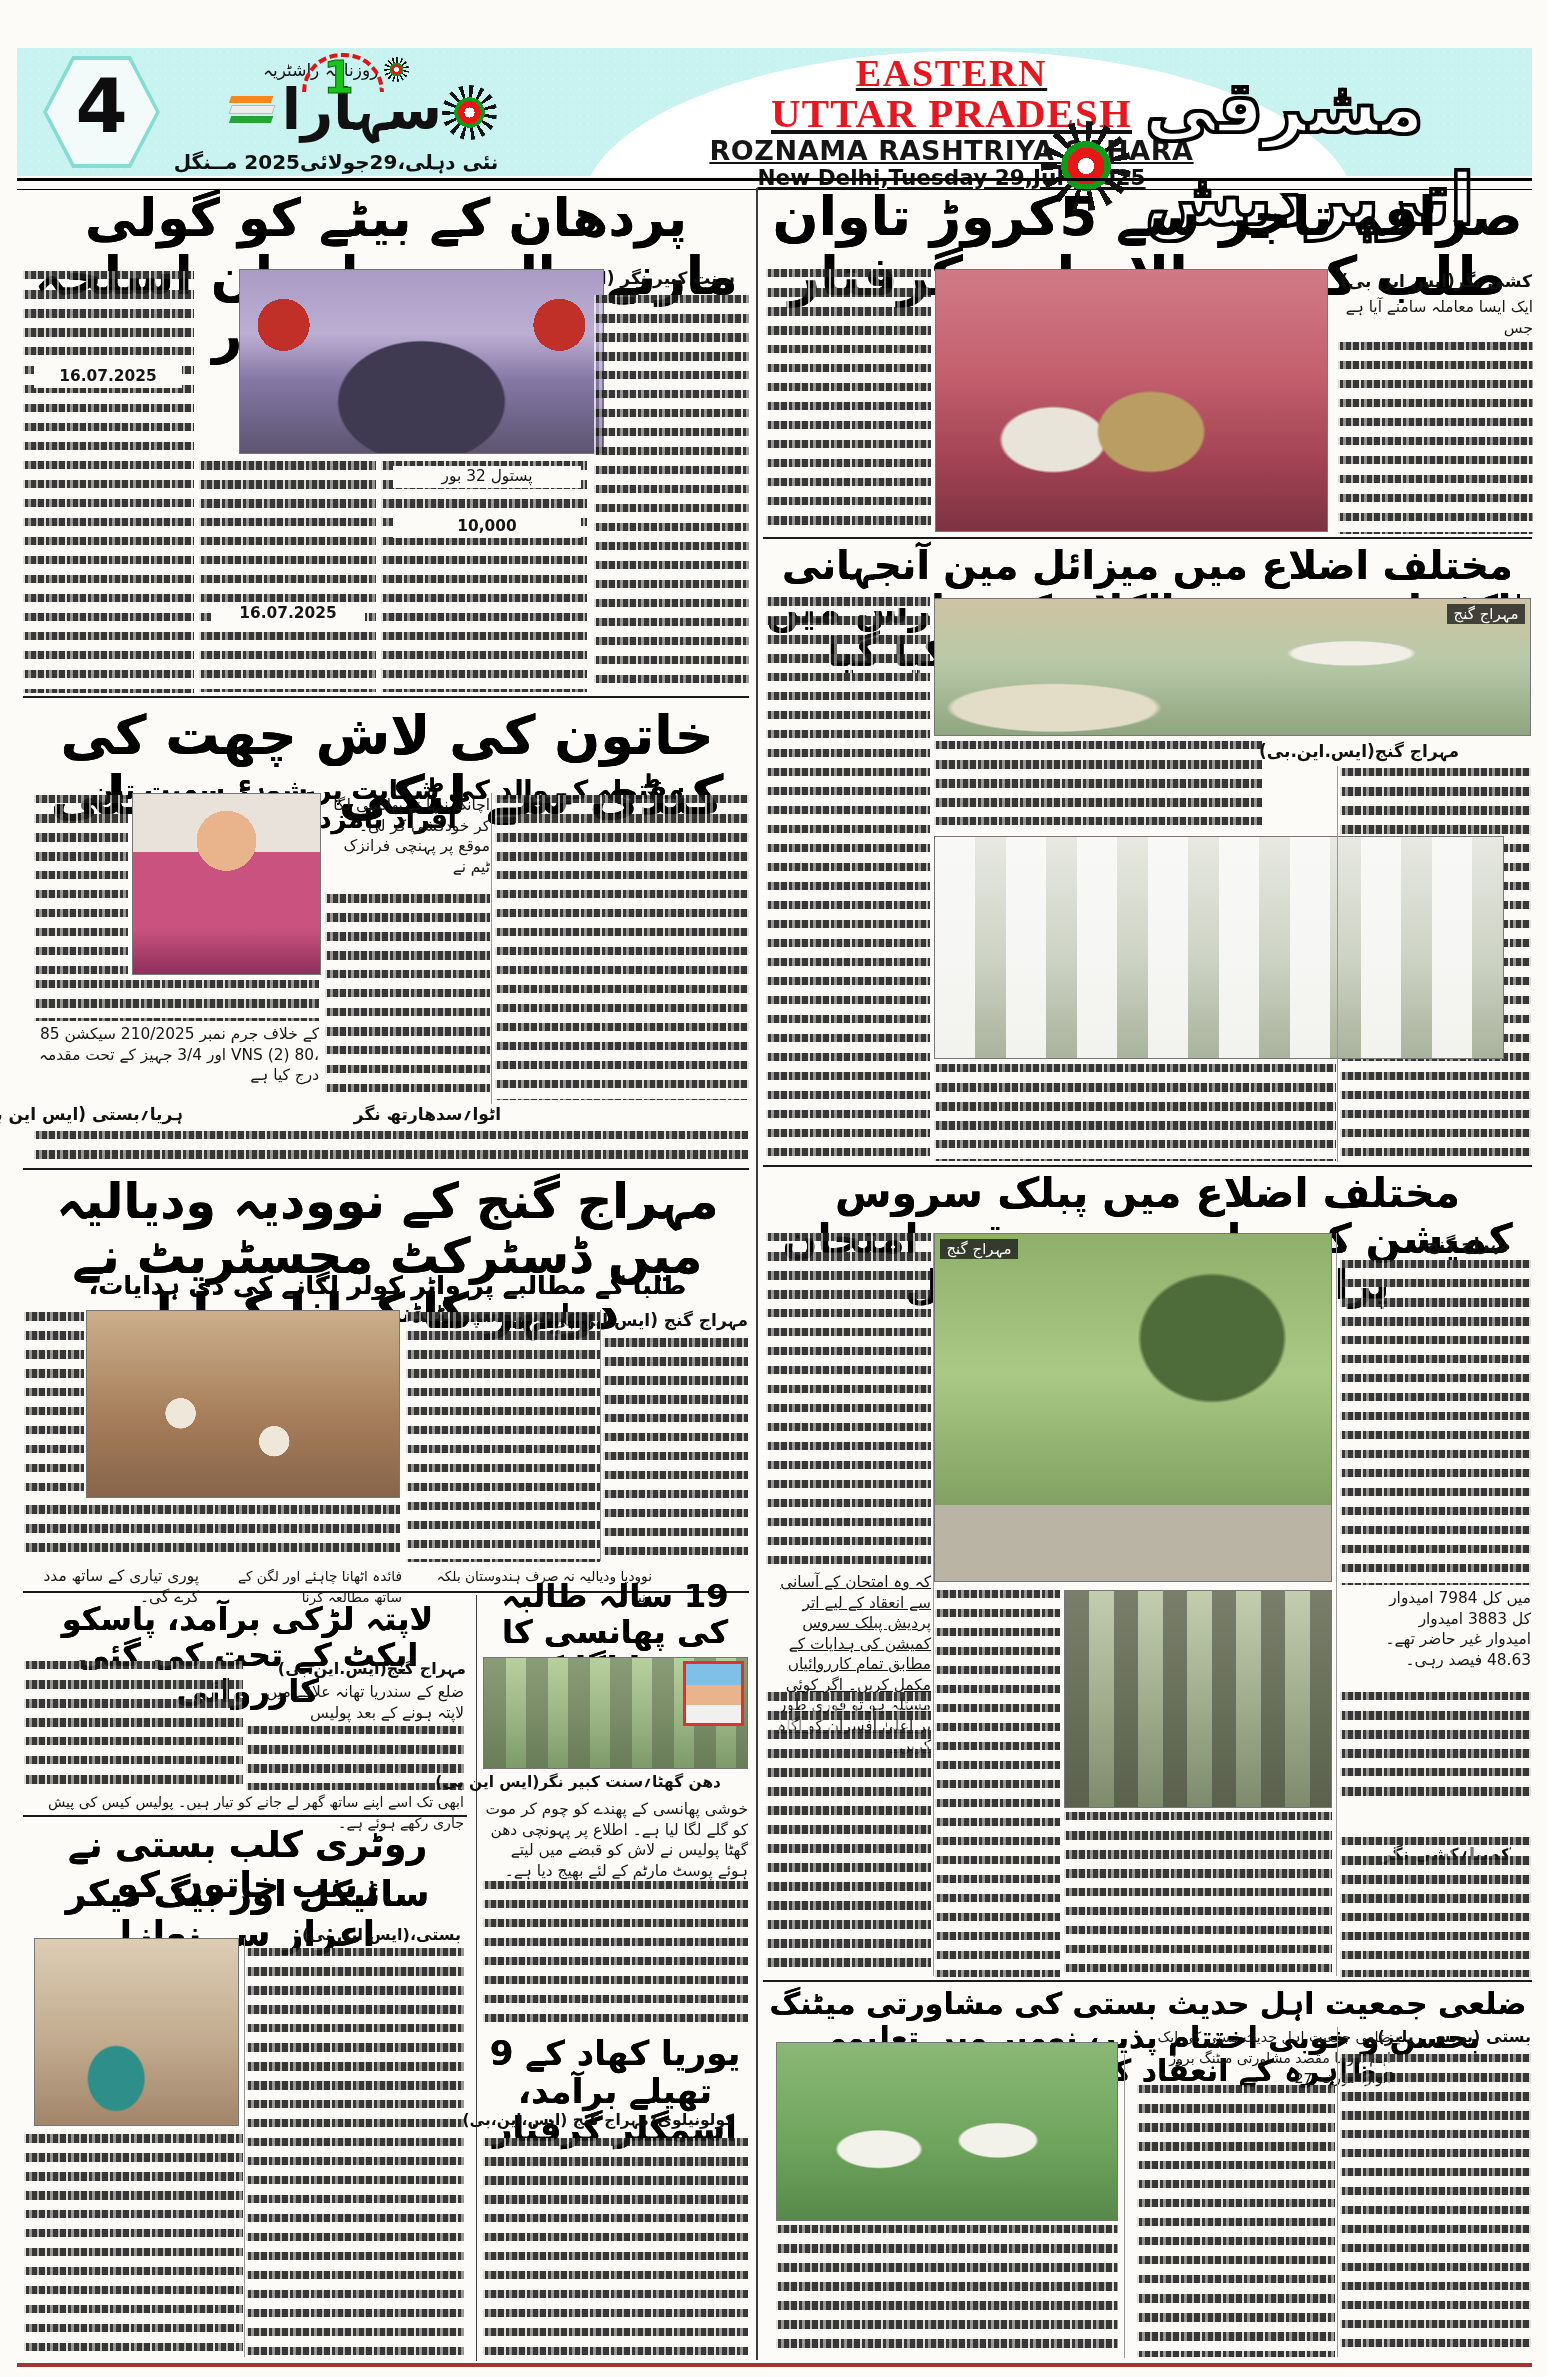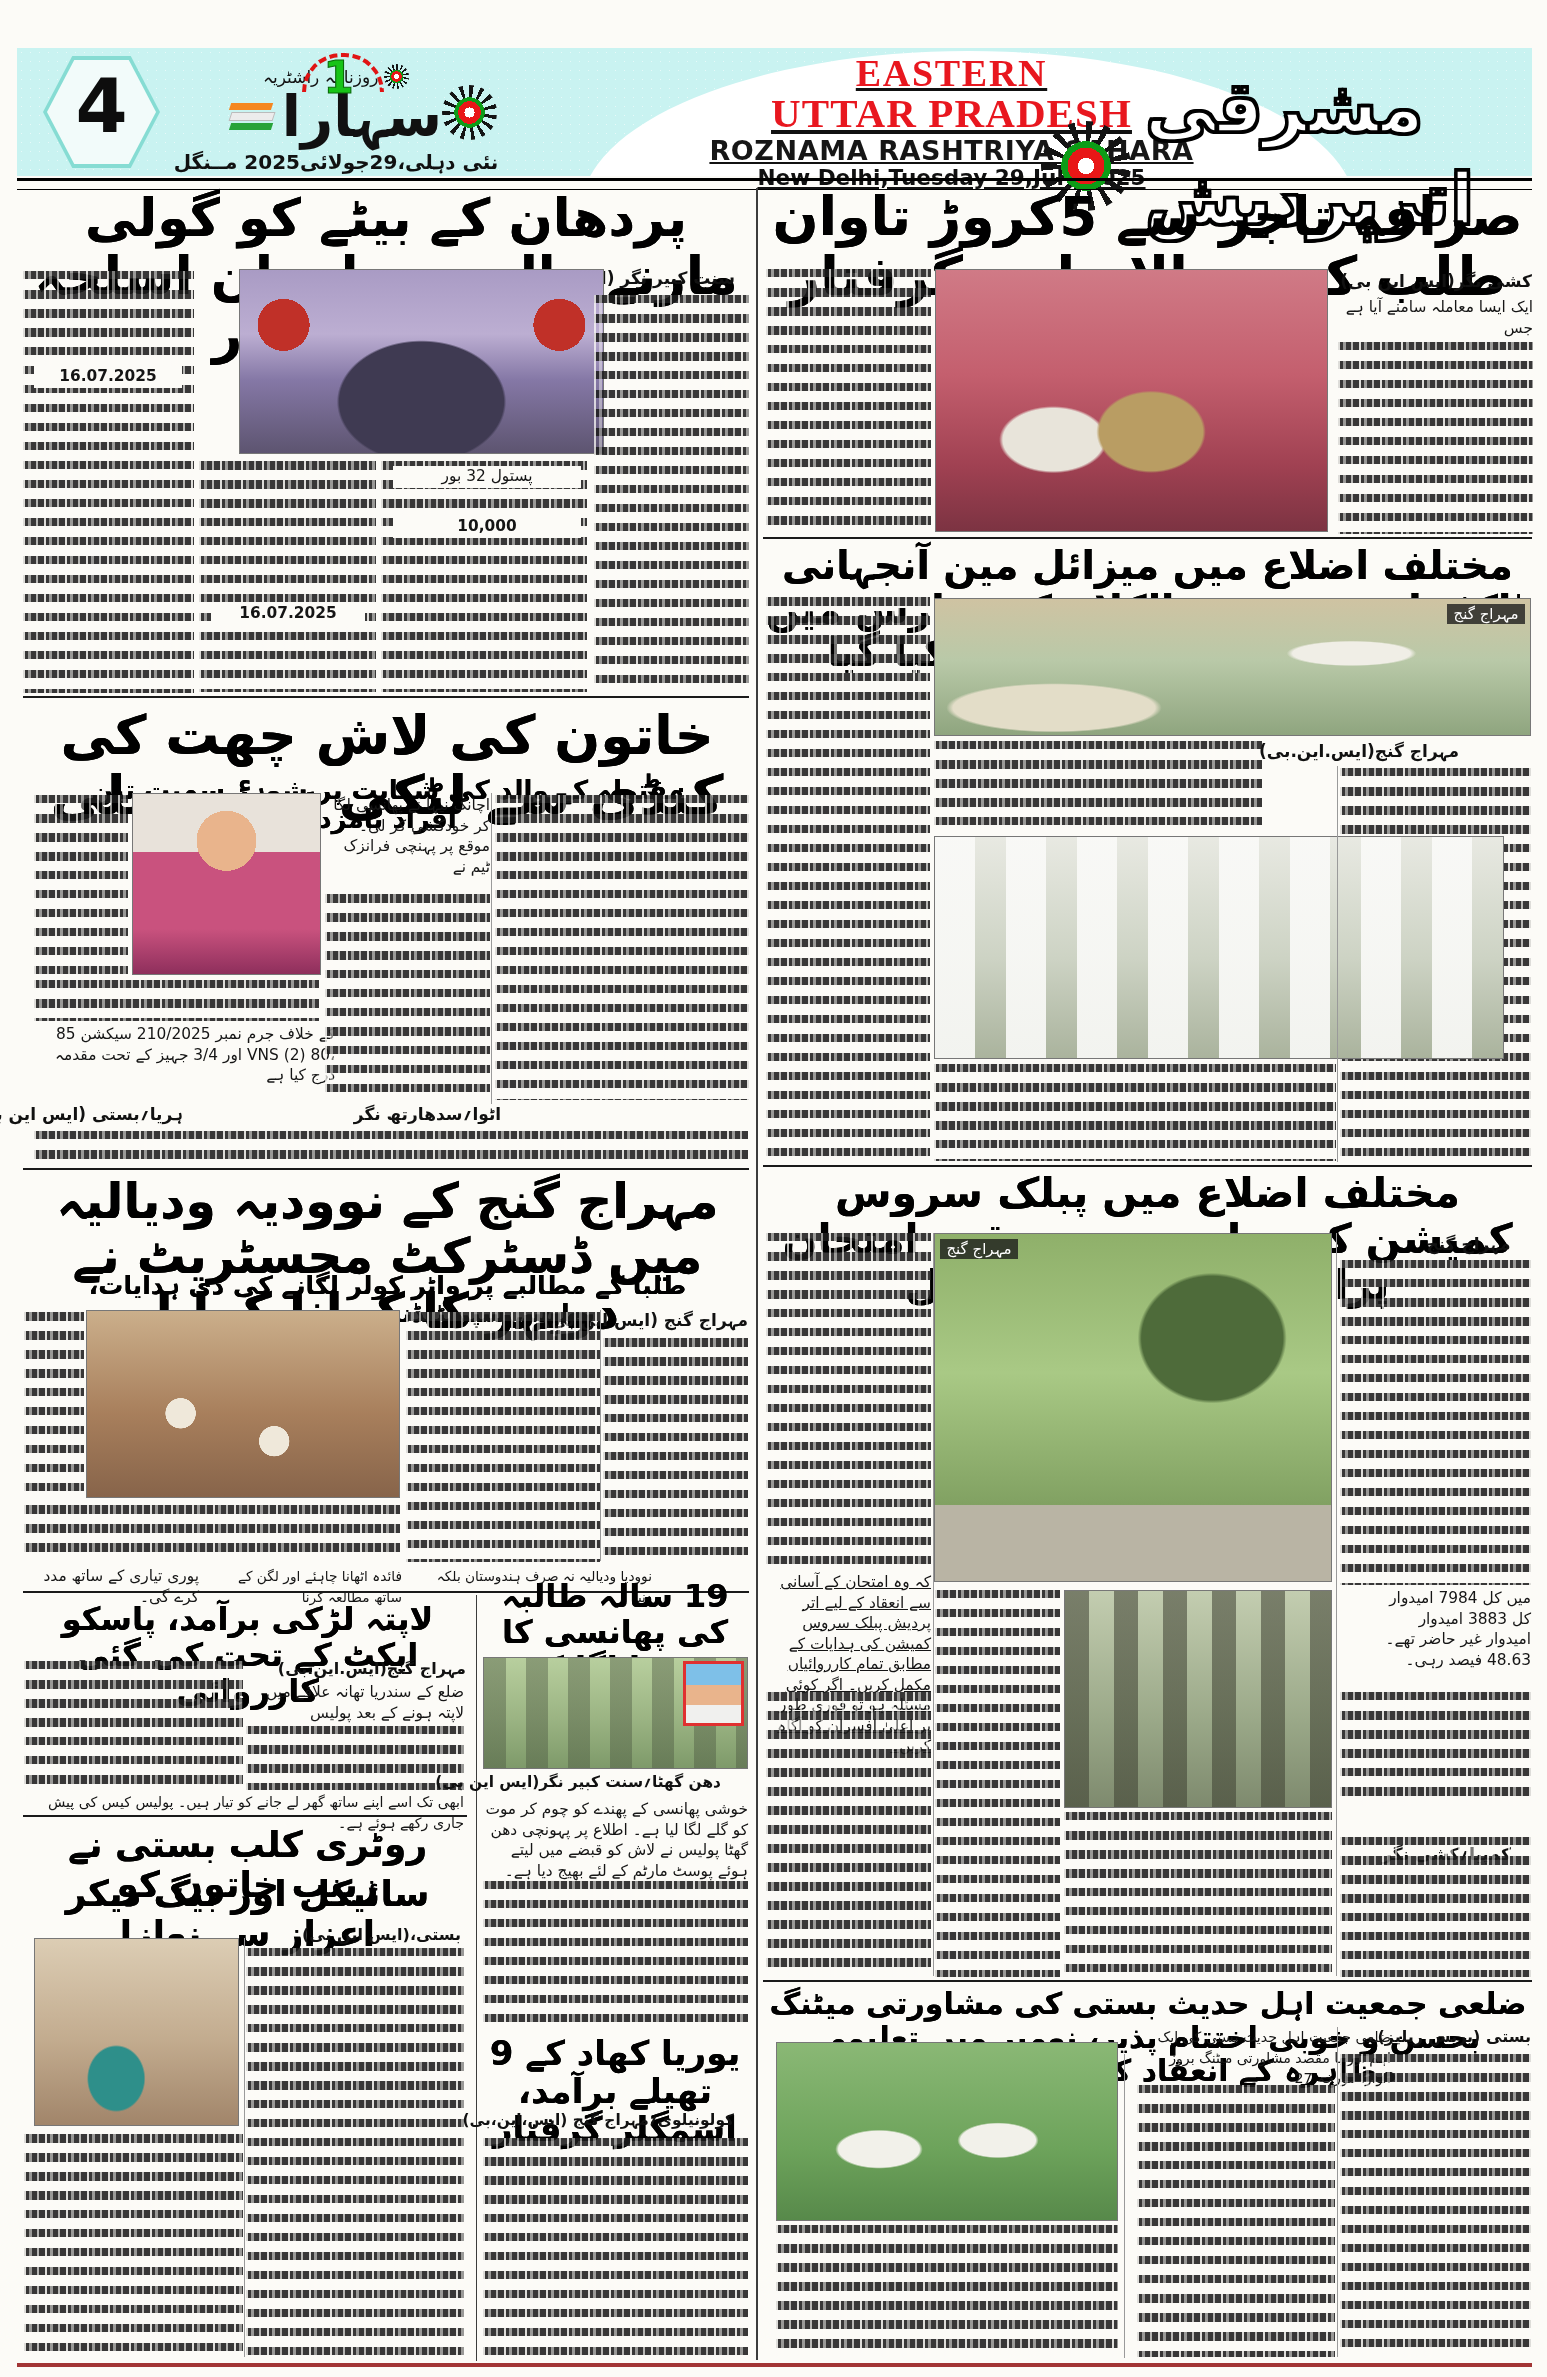--- a/index.html
+++ b/index.html
@@ -103,21 +103,21 @@
       <span class="burst" style="width:25px;height:25px;display:inline-block;"></span>
     </div>
     <div style="display:flex;align-items:center;gap:8px;">
       <div>
         <div class="tric" style="background:#f5871f;"></div>
         <div class="tric" style="background:#ececec;border:0.6px solid #bbb;"></div>
         <div class="tric" style="background:#27a339;"></div>
       </div>
       <span class="urdu" style="font-size:56px;font-weight:bold;line-height:1;">سہارا</span>
     </div>
-    <div class="urdu" style="font-size:20px;font-weight:bold;margin-top:5px;">نئی دہلی،29جولائی2025 مــنگل</div>
+    <div class="urdu" style="font-size:20px;font-weight:bold;margin-top:12px;">نئی دہلی،29جولائی2025 مــنگل</div>
   </div>
 
   <div class="abs" style="left:581px;top:54px;width:741px;text-align:center;line-height:1.02;text-decoration:underline;">
     <div style="font-family:'Liberation Serif',serif;font-weight:bold;font-size:38px;color:#e8171f;letter-spacing:1.7px;">EASTERN</div>
     <div style="font-family:'Liberation Serif',serif;font-weight:bold;font-size:41px;color:#e8171f;letter-spacing:1.1px;">UTTAR PRADESH</div>
     <div style="font-size:27px;font-weight:bold;color:#161616;margin-top:2.3px;letter-spacing:0.6px;">ROZNAMA RASHTRIYA SAHARA</div>
     <div style="font-size:21.6px;font-weight:bold;color:#101010;margin-top:2.3px;">New Delhi,Tuesday  29,July  2025</div>
   </div>
 
   <div class="abs burst" style="left:442px;top:85px;width:55px;height:55px;"></div>
@@ -142,21 +142,21 @@
   <div class="abs snip" style="left:211px;top:603px;width:154px;height:21.6px;background:#fcfbf7;font-weight:bold;text-align:center;">16.07.2025</div>
   <div class="abs snip" style="left:393px;top:466px;width:188px;height:21.6px;background:#fcfbf7;text-align:center;">پستول 32 بور</div>
   <div class="abs snip" style="left:393px;top:516px;width:188px;height:21.6px;background:#fcfbf7;font-weight:bold;text-align:center;">10,000</div>
   <div class="abs hr" style="left:23px;top:696px;width:726px;"></div>
 
   <div class="abs hl urdu" style="left:34px;top:706px;width:706px;font-size:54px;">خاتون کی لاش چھت کی کنڈی سے لٹکی ہوئی ملی</div>
   <div class="abs hl urdu" style="left:91px;top:776px;width:593px;font-size:26px;">مقتولہ کے والد کی شکایت پر شوہر سمیت تین افراد نامزد</div>
   <div class="abs photo ph-woman" style="left:132px;top:793px;width:189px;height:182px;"></div>
   <div class="abs fake" style="left:34px;top:795px;width:94px;height:181px;"></div>
   <div class="abs fake" style="left:34px;top:980px;width:285px;height:41px;"></div>
-  <div class="abs snip" style="left:50px;top:1024px;width:285px;height:75px;">کے خلاف جرم نمبر 210/2025 سیکشن 85 ،80 (2) VNS اور 3/4 جہیز کے تحت مقدمہ درج کیا ہے</div>
+  <div class="abs snip" style="left:34px;top:1024px;width:285px;height:75px;">کے خلاف جرم نمبر 210/2025 سیکشن 85 ،80 (2) VNS اور 3/4 جہیز کے تحت مقدمہ درج کیا ہے</div>
   <div class="abs byline" style="left:35px;top:1104px;width:148px;">ہریا؍بستی (ایس این بی)</div>
   <div class="abs byline" style="left:342px;top:1104px;width:171px;">اٹوا؍سدھارتھ نگر</div>
   <div class="abs snip" style="left:325px;top:795px;width:165px;height:96px;">اچانک نیہا نے پھانسی لگا کر خودکشی کر لی۔ موقع پر پہنچی فرانزک ٹیم نے</div>
   <div class="abs fake" style="left:325px;top:894px;width:165px;height:205px;"></div>
   <div class="abs fake" style="left:495px;top:795px;width:254px;height:305px;"></div>
   <div class="abs fake" style="left:34px;top:1131px;width:714px;height:31px;"></div>
   <div class="abs vr-light" style="left:491px;top:793px;height:311px;"></div>
   <div class="abs hr" style="left:23px;top:1168px;width:726px;"></div>
 
   <div class="abs hl urdu" style="left:40px;top:1175px;width:695px;font-size:49px;">مہراج گنج کے نوودیہ ودیالیہ میں ڈسٹرکٹ مجسٹریٹ نے دوپہر کا کھانا کھایا</div>

